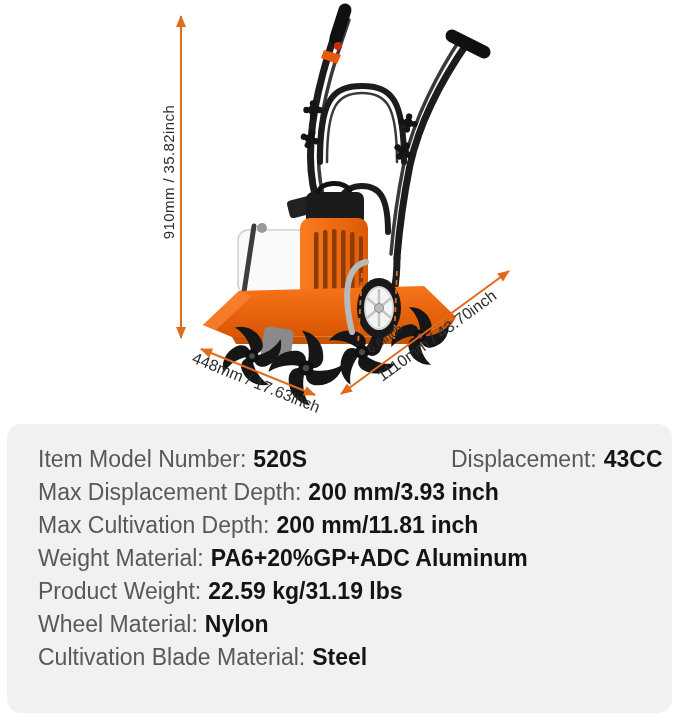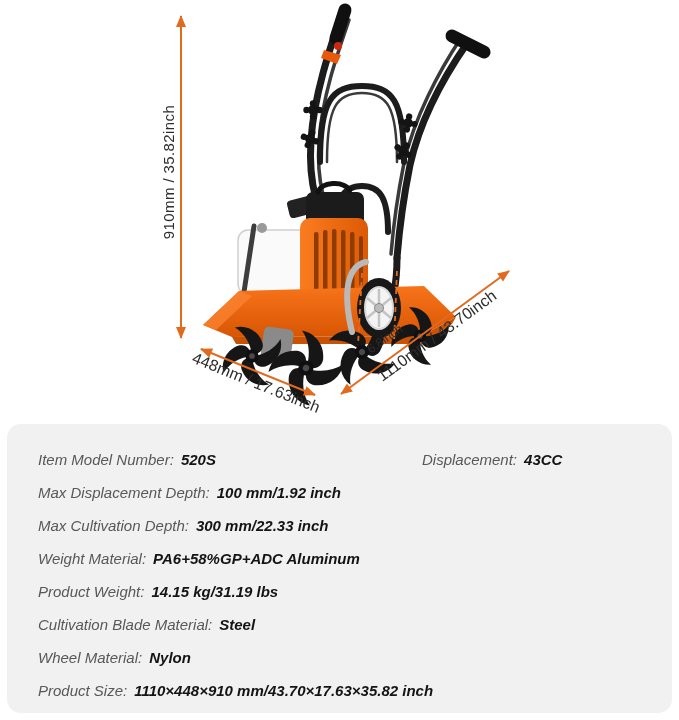--- a/index.html
+++ b/index.html
@@ -6,24 +6,24 @@
   body{font-family:"Liberation Sans", sans-serif;}
   .canvas{position:relative;width:679px;height:720px;background:#ffffff;overflow:hidden;}
   .figure{position:absolute;left:0;top:0;width:679px;height:425px;}
   .figure svg{position:absolute;left:0;top:0;}
   .dim{position:absolute;white-space:nowrap;color:#2e2e2e;transform-origin:center;}
   .dim-height{left:168px;top:172px;font-size:15px;letter-spacing:.4px;transform:translate(-50%,-50%) rotate(-90deg);}
   .dim-depth{left:256px;top:383px;font-size:16px;transform:translate(-50%,-50%) rotate(22deg);}
   .dim-length{left:437px;top:336px;font-size:16px;transform:translate(-50%,-50%) rotate(-36deg);}
   .dim-wheel{left:385px;top:339px;font-size:12.5px;transform:translate(-50%,-50%) rotate(-35deg);}
   .spec-panel{position:absolute;left:7px;top:424px;width:665px;height:289px;background:#f1f1f1;border-radius:14px;box-sizing:border-box;padding:19px 0 0 31px;}
-  .spec-row{position:relative;height:33px;line-height:33px;font-size:15px;white-space:nowrap;font-style:italic;}
+  .spec-row{position:relative;height:33px;line-height:33px;font-size:23px;white-space:nowrap;}
   .spec-label{color:#585858;}
   .spec-value{color:#141414;font-weight:bold;margin-left:7px;}
-  .spec-pair-right{position:absolute;left:384px;top:0;}
+  .spec-pair-right{position:absolute;left:413px;top:0;}
 </style>
 </head>
 <body>
 
 <div class="canvas">
 
   <div class="figure">
     <svg width="679" height="425" viewBox="0 0 679 425">
       <defs>
         <marker id="ah" markerWidth="16" markerHeight="12" refX="12" refY="5" orient="auto-start-reverse" markerUnits="userSpaceOnUse">
@@ -165,35 +165,32 @@
   <div class="spec-panel">
     <div class="spec-row">
       <span>
         <span class="spec-label">Item Model Number:</span><span class="spec-value">520S</span>
       </span>
       <span class="spec-pair-right">
         <span class="spec-label">Displacement:</span><span class="spec-value">43CC</span>
       </span>
     </div>
     <div class="spec-row">
-      <span class="spec-label">Max Displacement Depth:</span><span class="spec-value">100 mm/1.92 inch</span>
+      <span class="spec-label">Max Displacement Depth:</span><span class="spec-value">200 mm/3.93 inch</span>
     </div>
     <div class="spec-row">
-      <span class="spec-label">Max Cultivation Depth:</span><span class="spec-value">300 mm/22.33 inch</span>
+      <span class="spec-label">Max Cultivation Depth:</span><span class="spec-value">200 mm/11.81 inch</span>
     </div>
     <div class="spec-row">
-      <span class="spec-label">Weight Material:</span><span class="spec-value">PA6+58%GP+ADC Aluminum</span>
+      <span class="spec-label">Weight Material:</span><span class="spec-value">PA6+20%GP+ADC Aluminum</span>
     </div>
     <div class="spec-row">
-      <span class="spec-label">Product Weight:</span><span class="spec-value">14.15 kg/31.19 lbs</span>
-    </div>
-    <div class="spec-row">
-      <span class="spec-label">Cultivation Blade Material:</span><span class="spec-value">Steel</span>
+      <span class="spec-label">Product Weight:</span><span class="spec-value">22.59 kg/31.19 lbs</span>
     </div>
     <div class="spec-row">
       <span class="spec-label">Wheel Material:</span><span class="spec-value">Nylon</span>
     </div>
     <div class="spec-row">
-      <span class="spec-label">Product Size:</span><span class="spec-value">1110×448×910 mm/43.70×17.63×35.82 inch</span>
+      <span class="spec-label">Cultivation Blade Material:</span><span class="spec-value">Steel</span>
     </div>
   </div>
 
 </div>
 
 </body></html>

